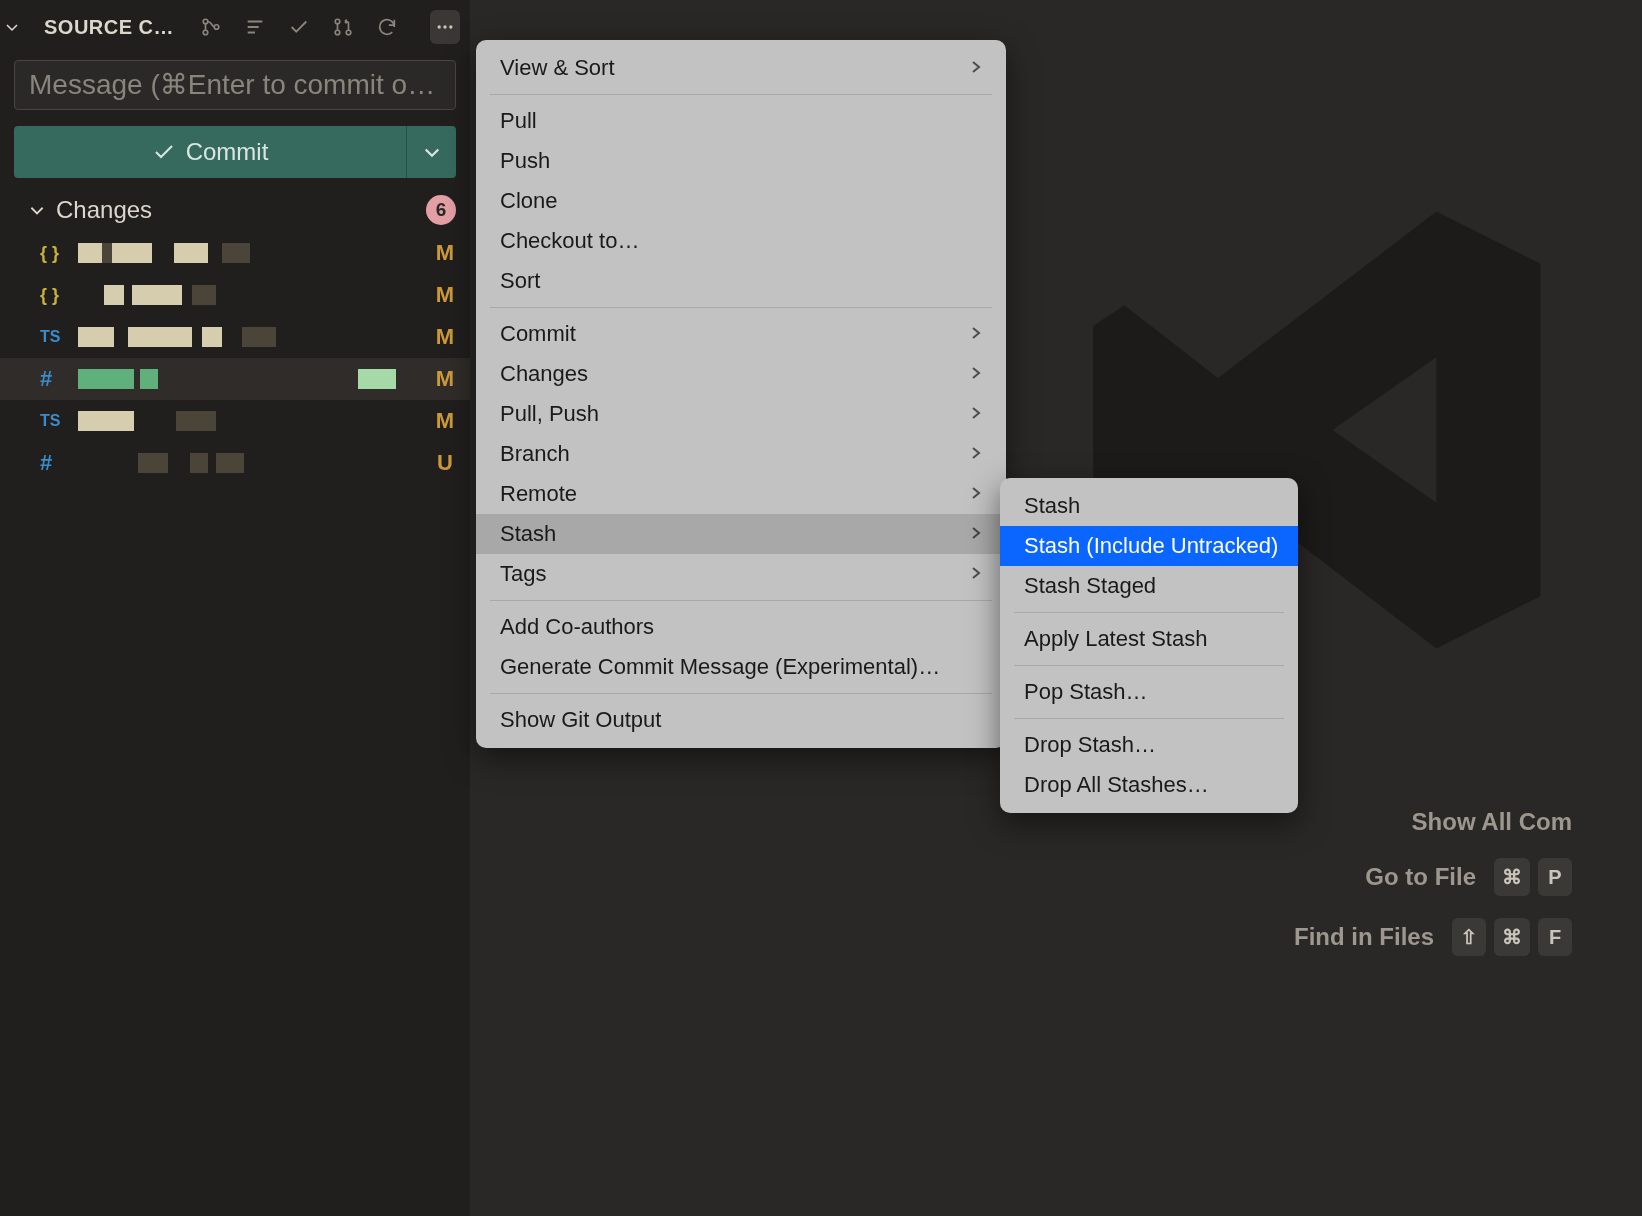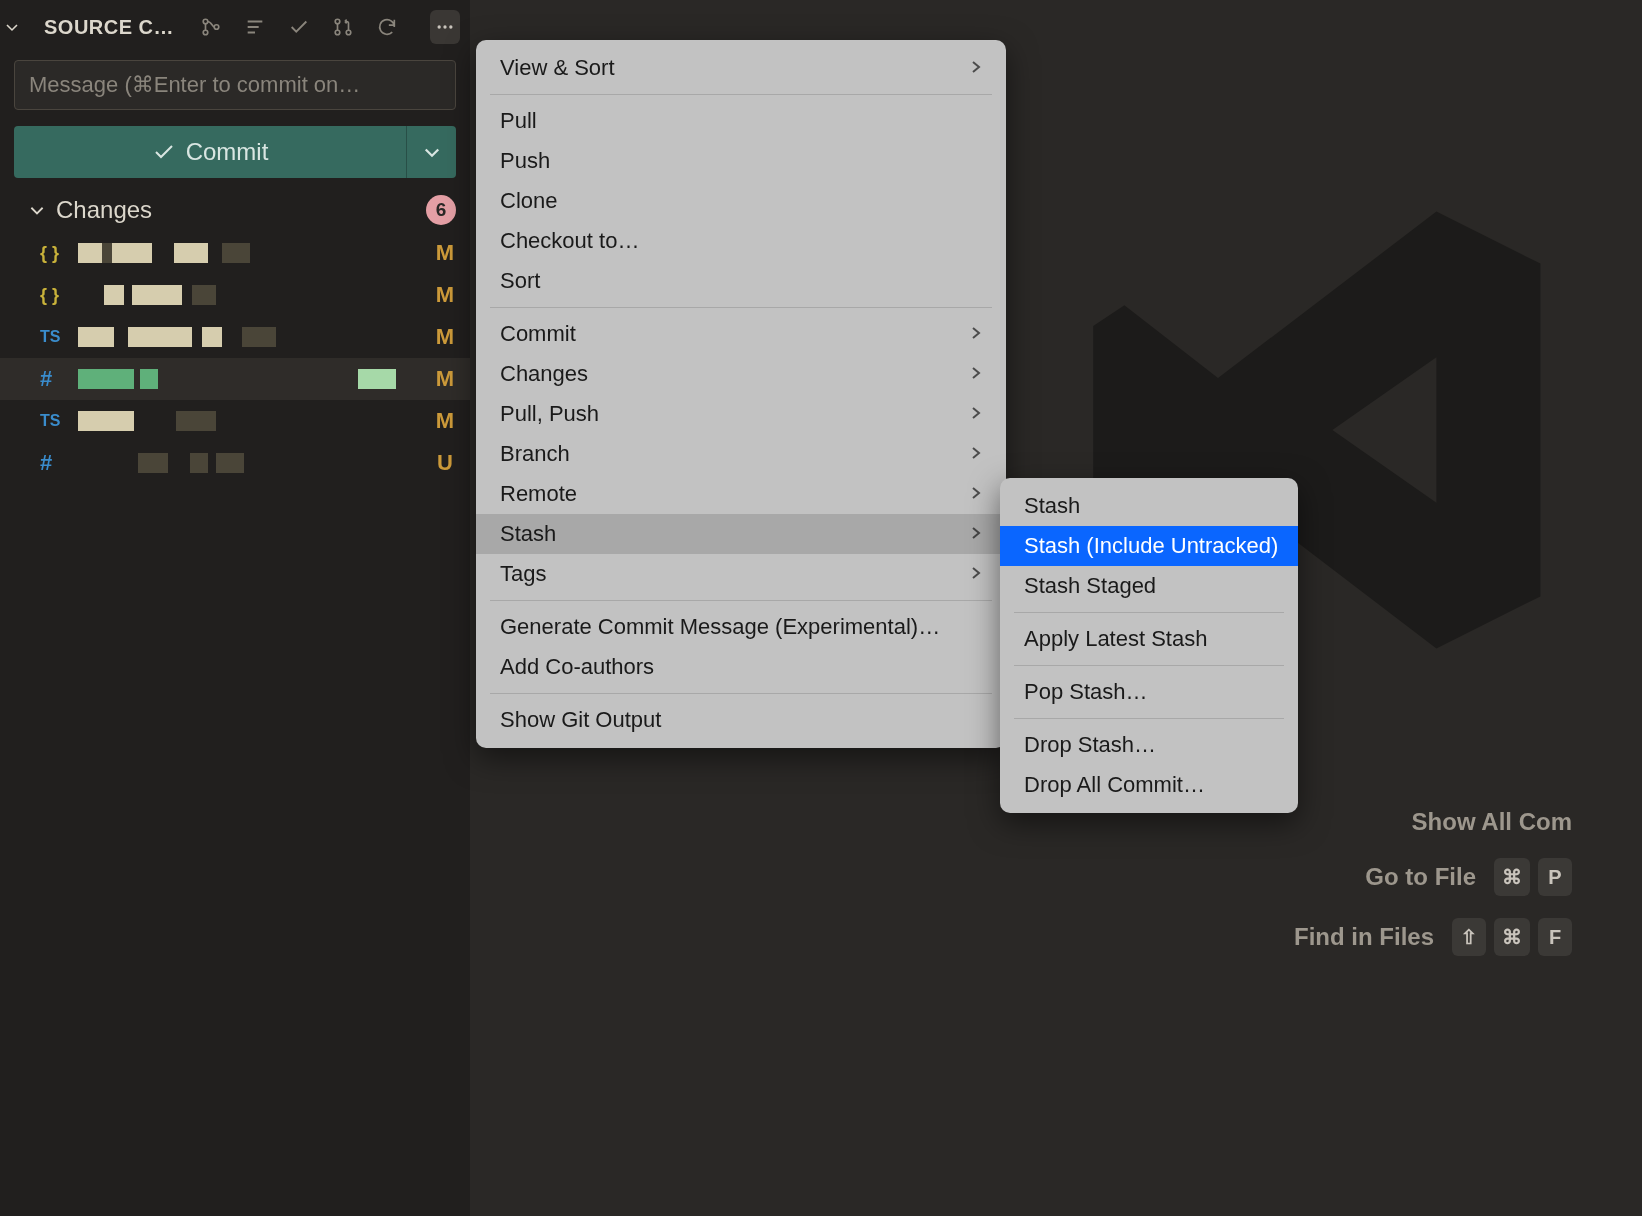--- a/index.html
+++ b/index.html
@@ -40,21 +40,21 @@
   .chev { width:18px; height:18px; display:inline-flex; align-items:center; justify-content:center; color:var(--text-header); }
   .panel-title { font-weight:700; font-size:20px; letter-spacing:0.5px; color:var(--text-header); white-space:nowrap; overflow:hidden; text-overflow:ellipsis; flex:0 1 auto; max-width:165px;}
   .icon-row { display:flex; gap:18px; margin-left:auto; align-items:center;}
   .icon-btn { width:26px; height:26px; display:flex; align-items:center; justify-content:center; color:var(--text-dim); cursor:pointer;}
   .icon-btn svg { width:22px; height:22px; }
   .more-btn { width:34px; height:34px; border-radius:6px; background:#3a3734; display:flex; align-items:center; justify-content:center; cursor:pointer; margin-left:6px;}
   .more-btn svg{width:20px;height:20px;color:var(--text);}
 
   
   .msg-wrap { padding: 6px 14px; }
-  .msg-input { width:100%; height:50px; background:#2b2927; border:1px solid #4a453e; border-radius:4px; color:var(--text-dim); font-size:22px; padding:0 14px; display:flex; align-items:center; white-space:nowrap; overflow:hidden; text-overflow:ellipsis;}
+  .msg-input { width:100%; height:50px; background:#2b2927; border:1px solid #4a453e; border-radius:4px; color:var(--text-dim); font-size:28px; padding:0 14px; display:flex; align-items:center; white-space:nowrap; overflow:hidden; text-overflow:ellipsis;}
   .msg-input::placeholder{color:var(--text-dim);}
 
   
   .commit-row { padding:10px 14px; display:flex; gap:0;}
   .commit-btn { flex:1; height:52px; background:var(--commit-btn); color:var(--commit-btn-text); font-size:24px; display:flex; align-items:center; justify-content:center; gap:10px; border-top-left-radius:4px; border-bottom-left-radius:4px; cursor:pointer;}
   .commit-drop { width:50px; height:52px; background:var(--commit-btn); display:flex; align-items:center; justify-content:center; border-left:1px solid rgba(0,0,0,0.25); border-top-right-radius:4px; border-bottom-right-radius:4px; cursor:pointer; color:var(--commit-btn-text);}
 
   
   .section-head { display:flex; align-items:center; height:44px; padding:0 14px 0 28px; gap:10px;}
   .section-head .chev svg{width:20px;height:20px;}
@@ -366,24 +366,24 @@
           </svg></span>
       </div>
       <div class="item">
         <span>Tags</span>
         <span class="arr"><svg width="12" height="16" viewBox="0 0 10 16" fill="none" stroke="currentColor" stroke-width="2">
             <path d="M2 3l6 5-6 5"></path>
           </svg></span>
       </div>
       <hr>
       <div class="item">
+        <span>Add Co-authors</span>
+      </div>
+      <div class="item">
         <span>Generate Commit Message (Experimental)…</span>
-      </div>
-      <div class="item">
-        <span>Add Co-authors</span>
       </div>
       <hr>
       <div class="item">
         <span>Show Git Output</span>
       </div>
     </div>
 
   <div class="ctx sub" id="menu-sub">
       <div class="item">
         <span>Stash</span>
@@ -400,17 +400,17 @@
       </div>
       <hr>
       <div class="item">
         <span>Pop Stash…</span>
       </div>
       <hr>
       <div class="item">
         <span>Drop Stash…</span>
       </div>
       <div class="item">
-        <span>Drop All Commit…</span>
+        <span>Drop All Stashes…</span>
       </div>
     </div>
 
 </div>
 
 </body></html>

